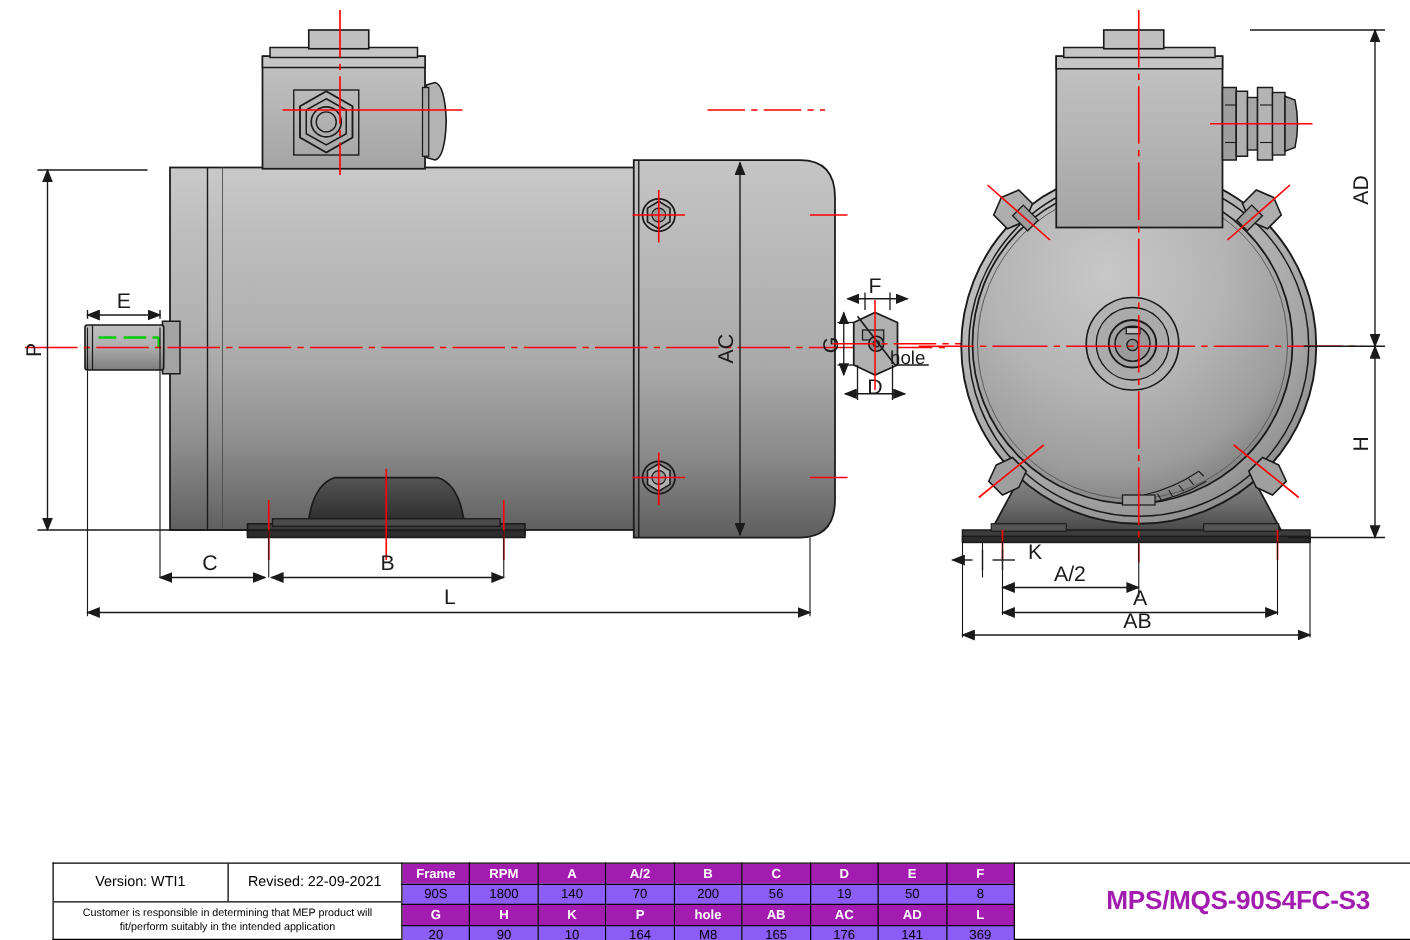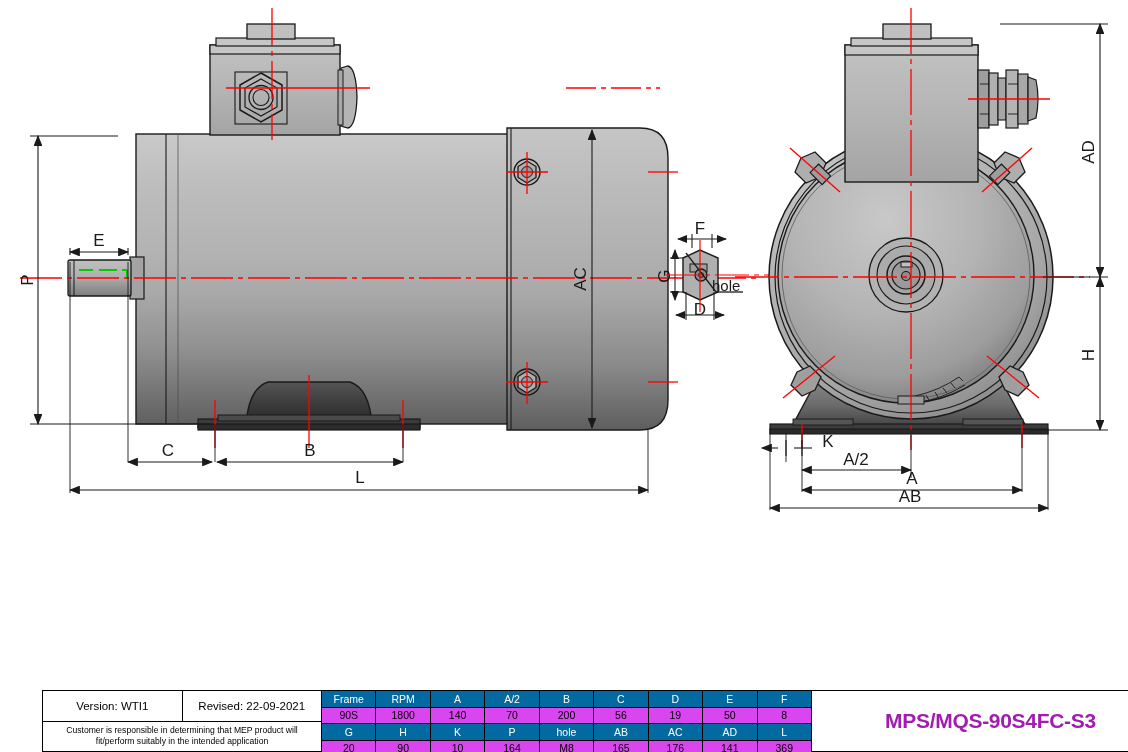--- a/index.html
+++ b/index.html
@@ -69,27 +69,27 @@
     table-layout: fixed;
     font-size: 10.5px;
   }
   .tb-table td {
     border: 1.1px solid #000;
     text-align: center;
     vertical-align: middle;
     height: 15.5px;
     padding: 0;
     color: #000;
-    background: #d946ef;
+    background: #8b5cf6;
     font-weight: normal;
   }
   .tb-table tr.hdr td {
-    background: #0369a1;
+    background: #a21caf;
     color: #ffffff;
-    font-weight: normal;
+    font-weight: bold;
     border-color: #000;
   }
   .tb-right {
     flex: 1;
     display: flex;
     align-items: center;
     justify-content: center;
     border: 1.2px solid #000;
     border-left: none;
     box-sizing: border-box;

